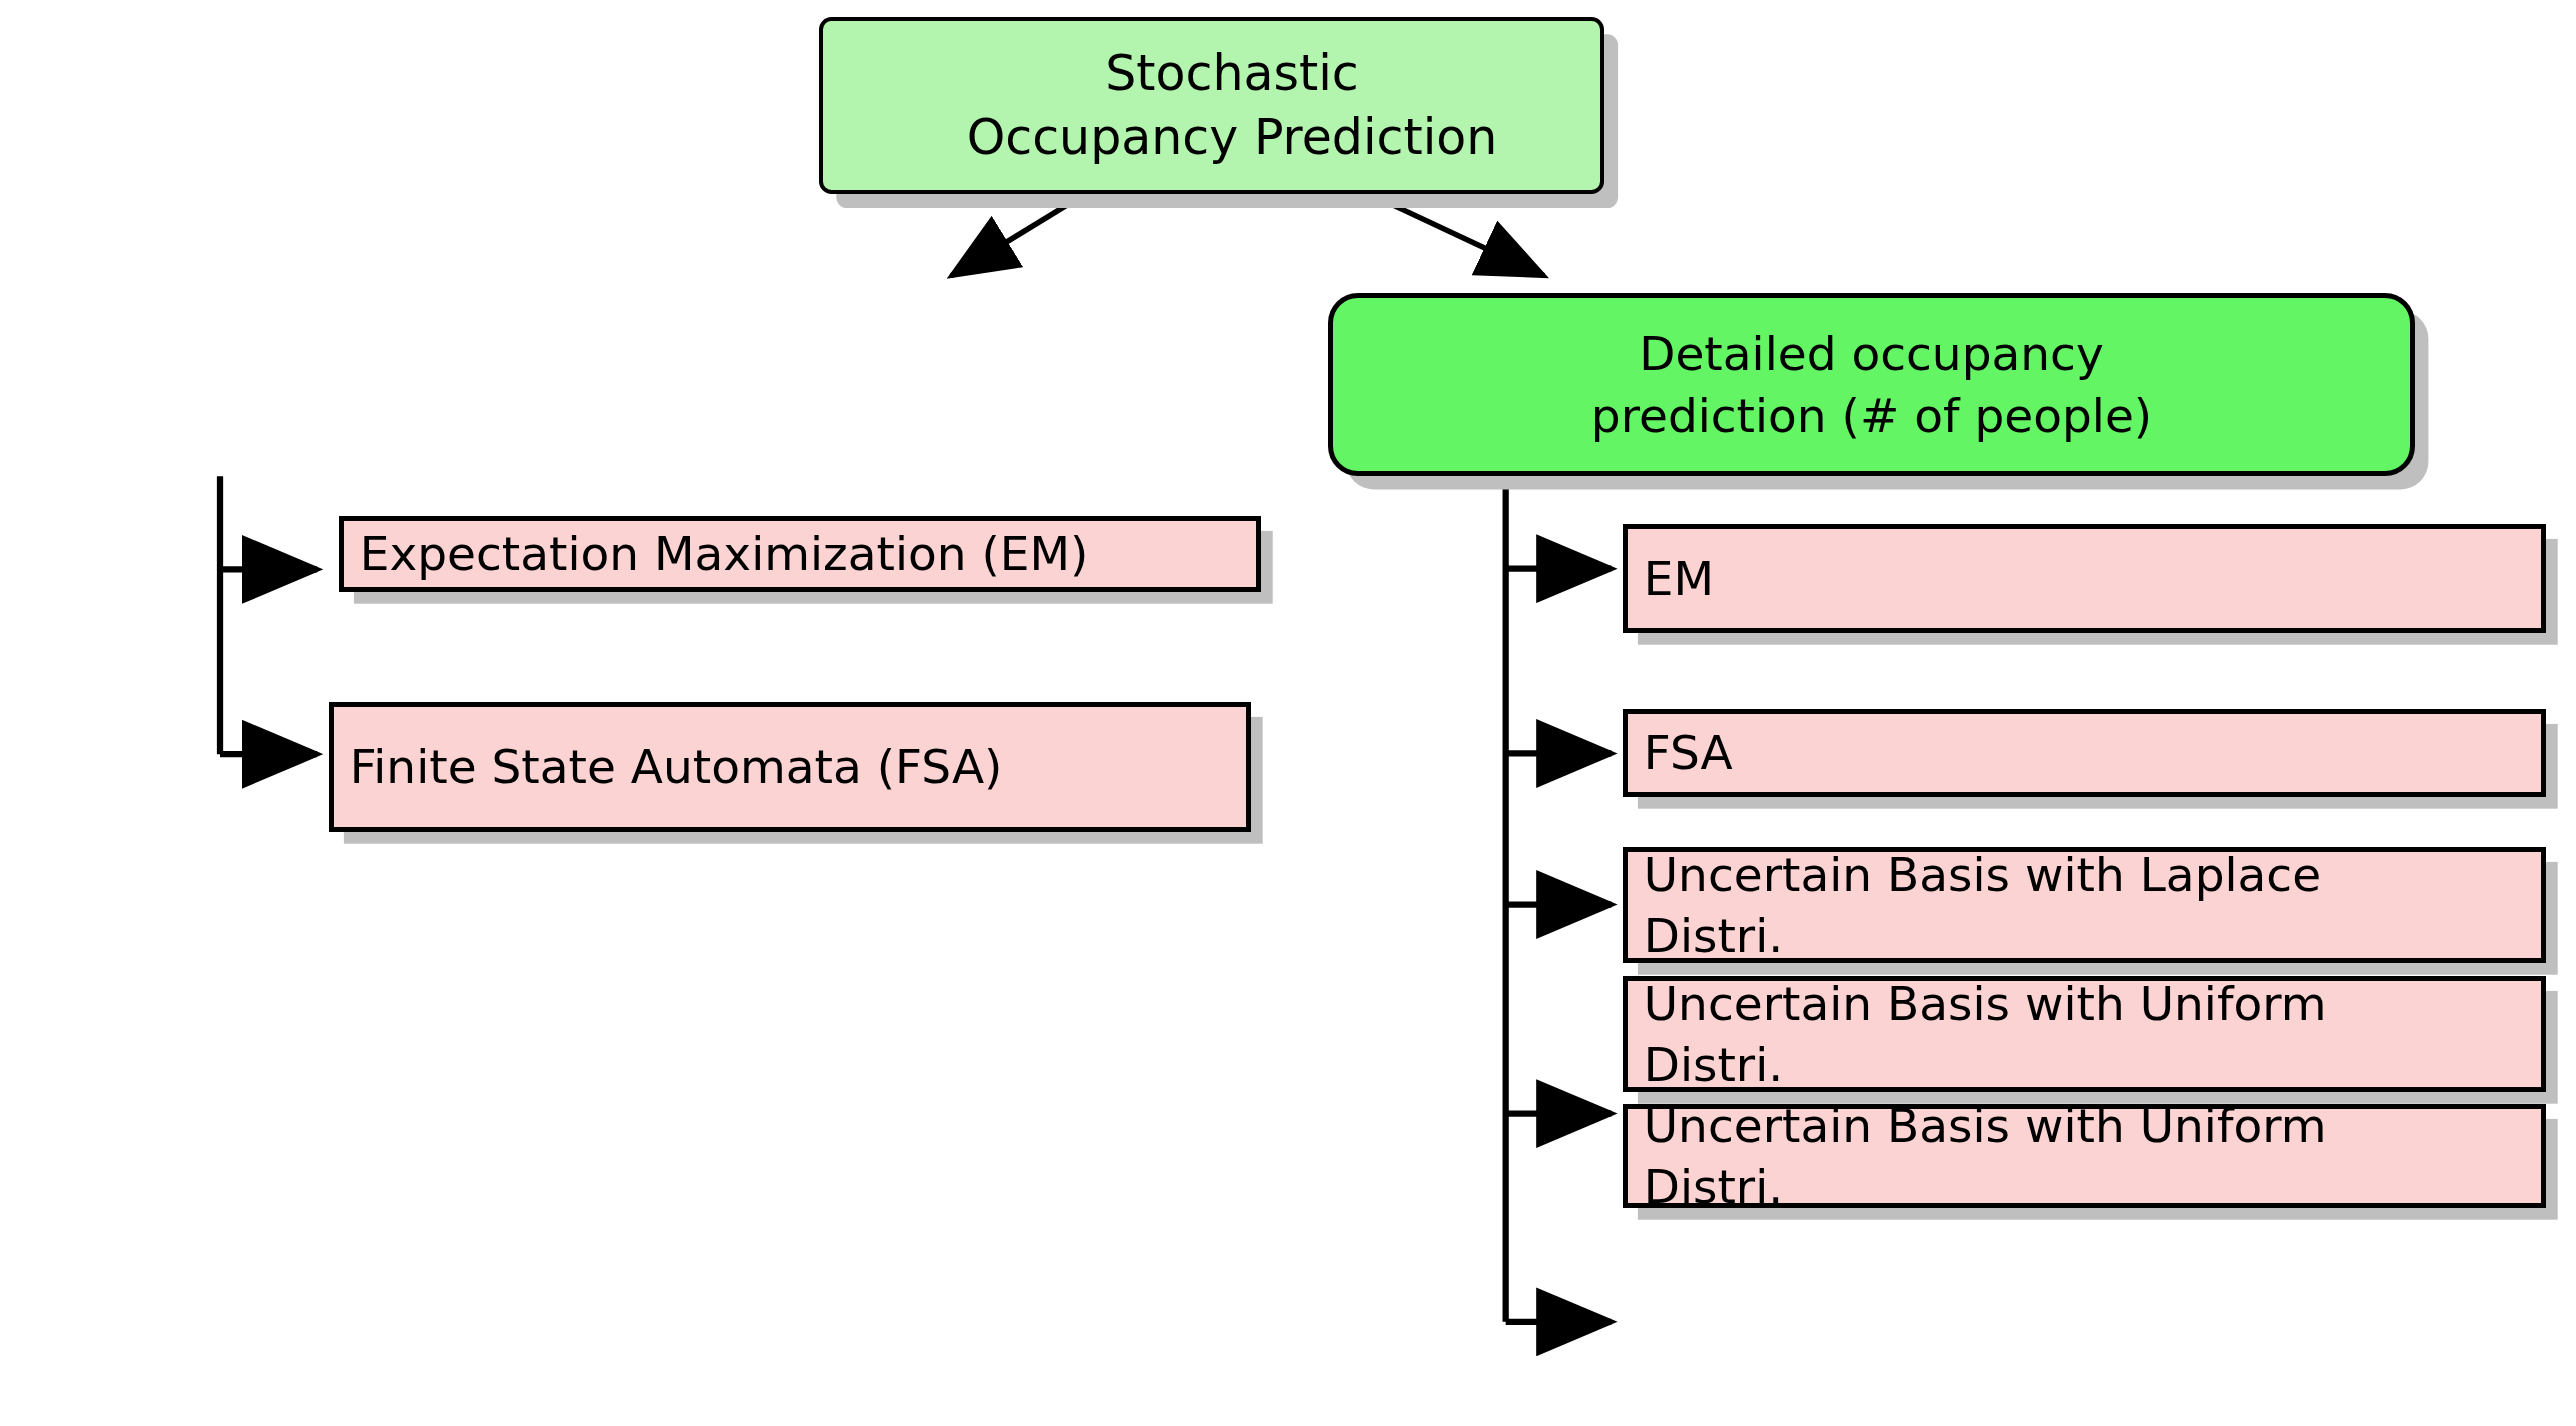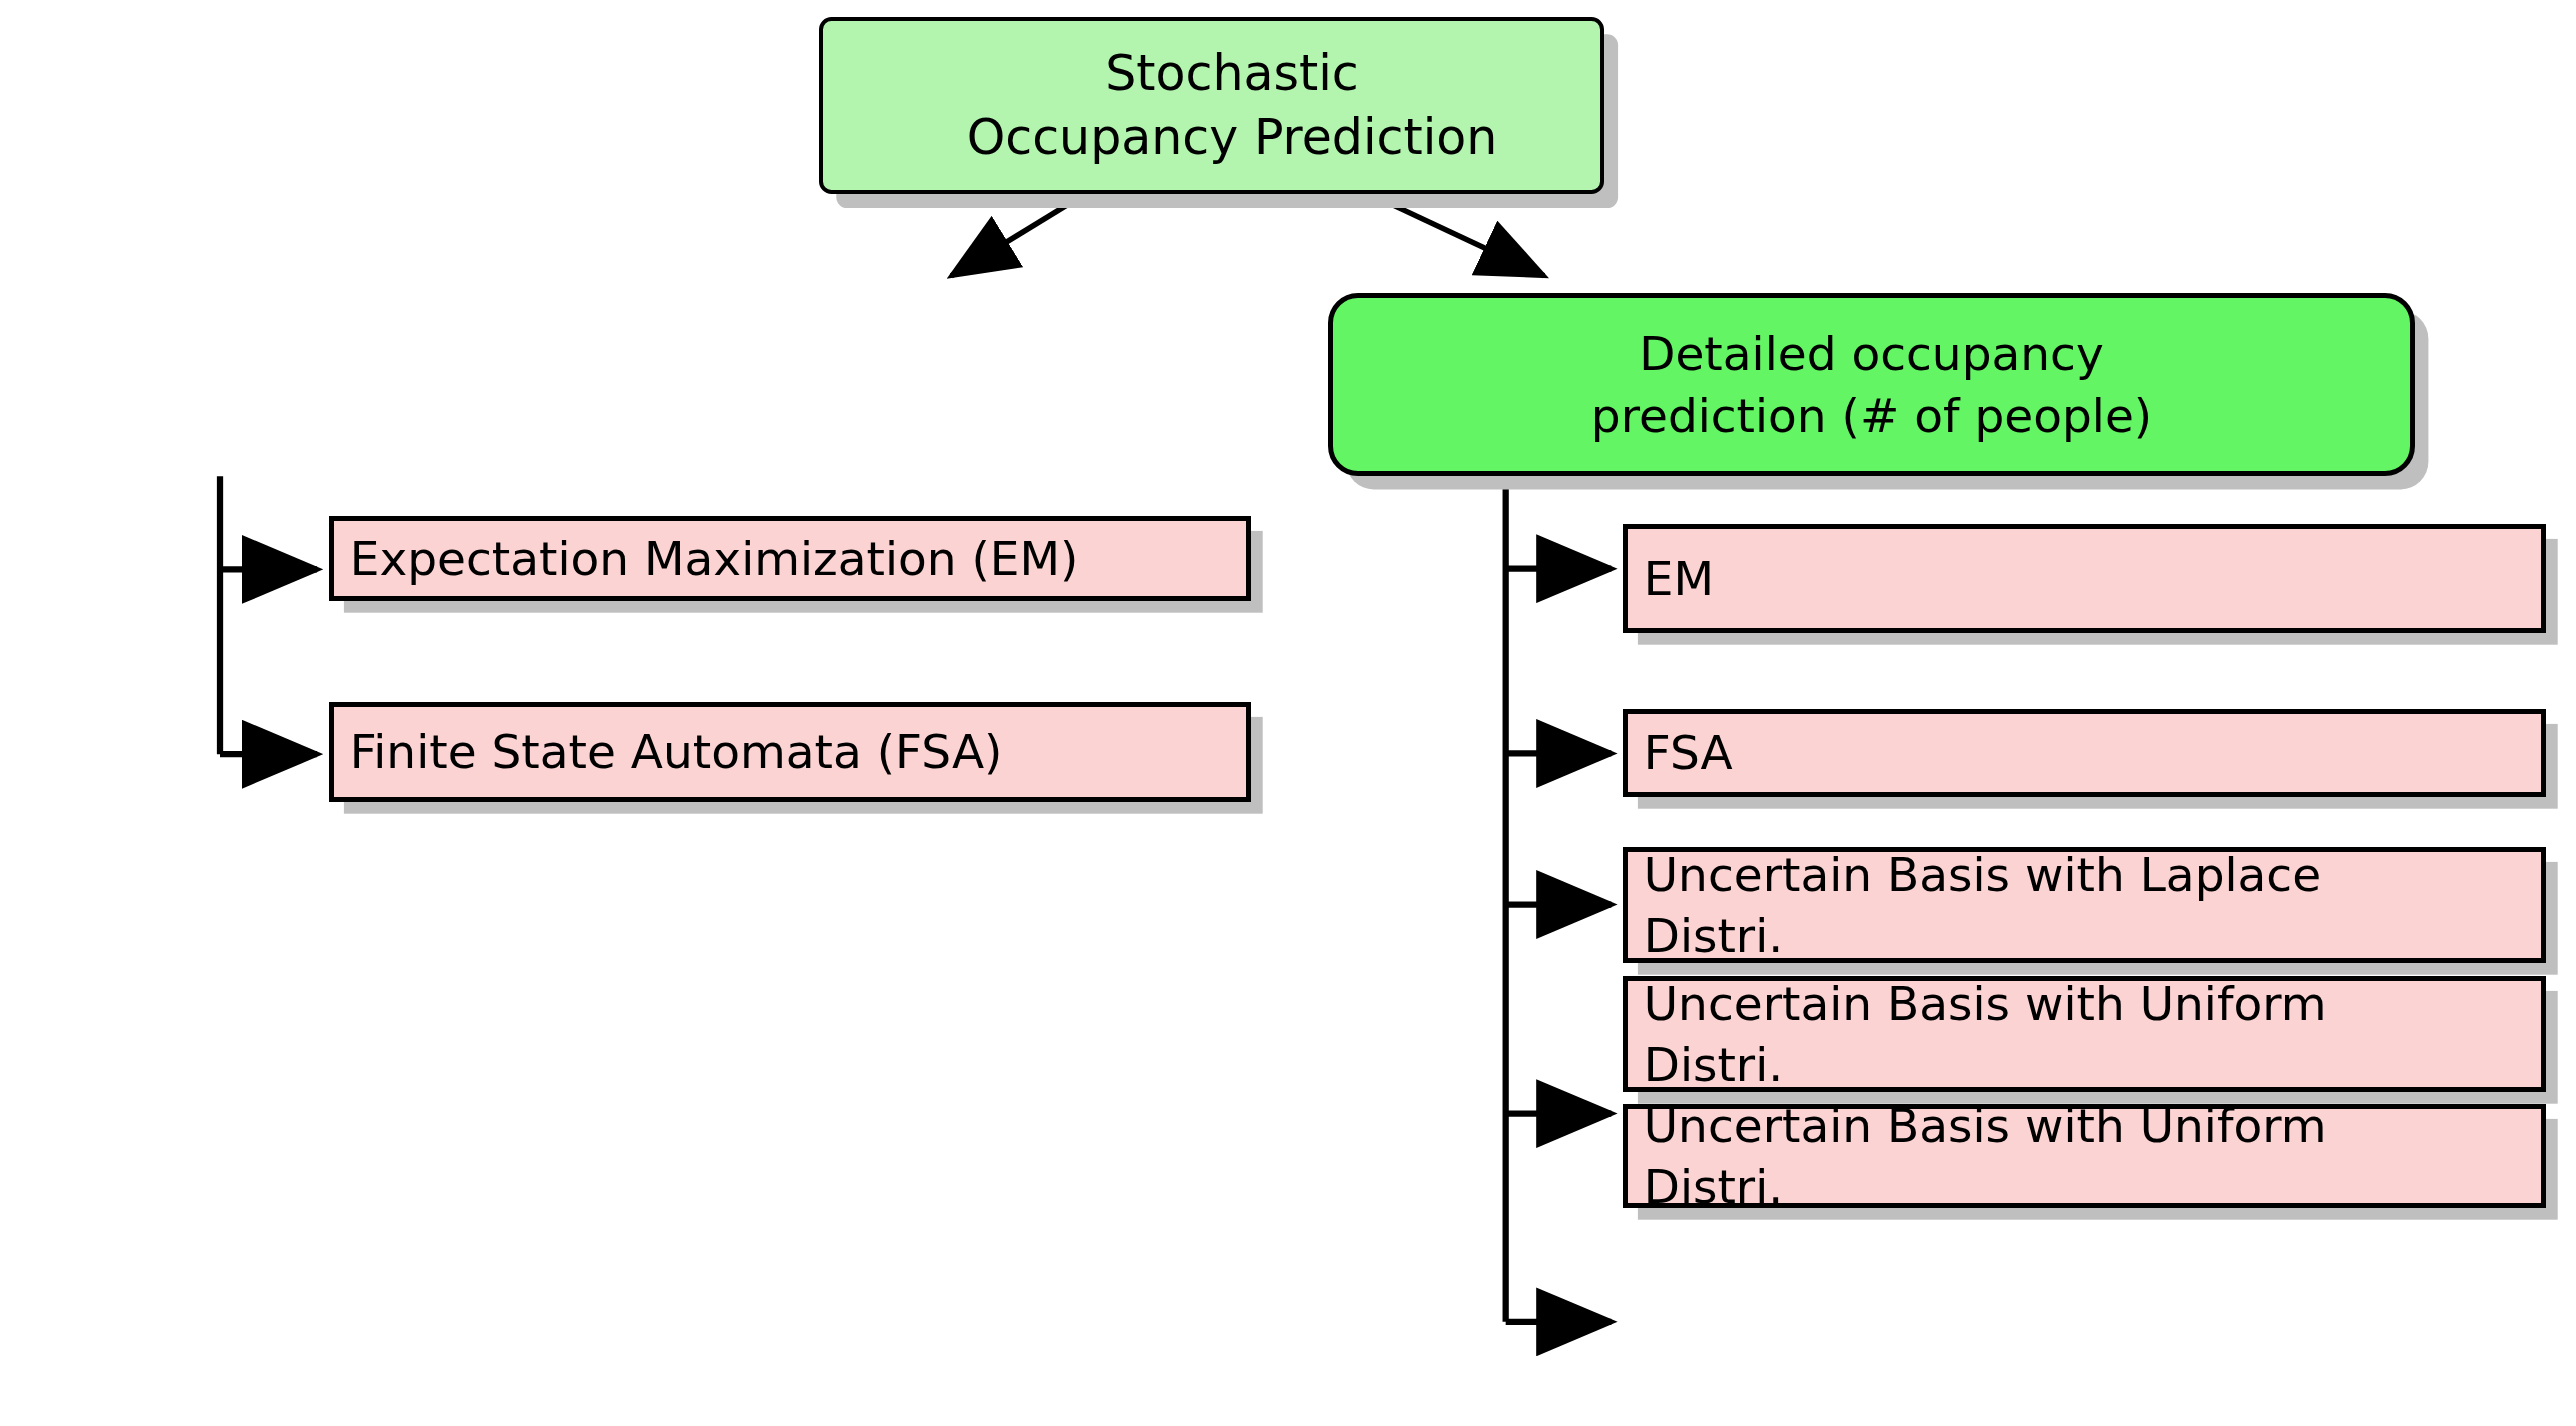--- a/index.html
+++ b/index.html
@@ -104,25 +104,25 @@
     <span class="node-label">Stochastic
 Occupancy Prediction</span>
   </div>
 
 
   <div class="node branch" style="left:1328px; top:293px; width:1087px; height:183px;">
     <span class="node-label">Detailed occupancy
 prediction (# of people)</span>
   </div>
 
-  <div class="node leaf" style="left:329px; top:516px; width:922px; height:85px;">
+  <div class="node leaf" style="left:339px; top:516px; width:922px; height:76px;">
     <span class="node-label">Expectation Maximization (EM)</span>
   </div>
 
-  <div class="node leaf" style="left:329px; top:702px; width:922px; height:100px;">
+  <div class="node leaf" style="left:329px; top:702px; width:922px; height:130px;">
     <span class="node-label">Finite State Automata (FSA)</span>
   </div>
 
   <div class="node leaf" style="left:1623px; top:524px; width:923px; height:109px;">
     <span class="node-label">EM</span>
   </div>
 
   <div class="node leaf" style="left:1623px; top:709px; width:923px; height:88px;align-items:center;">
     <span class="node-label">FSA</span>
   </div>

